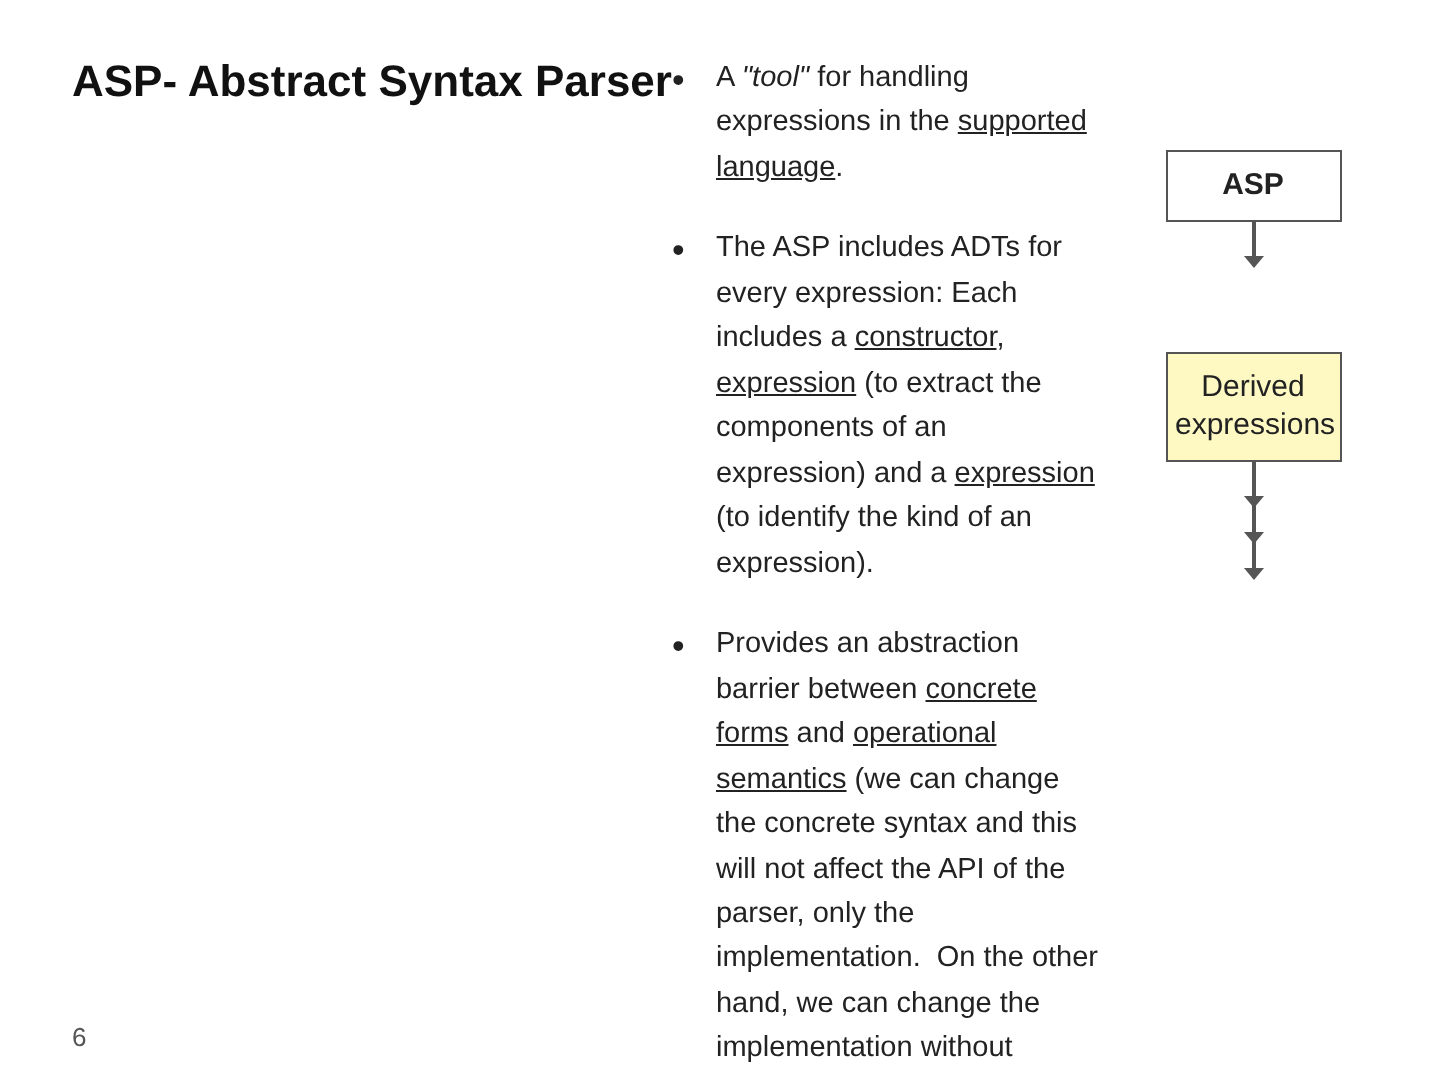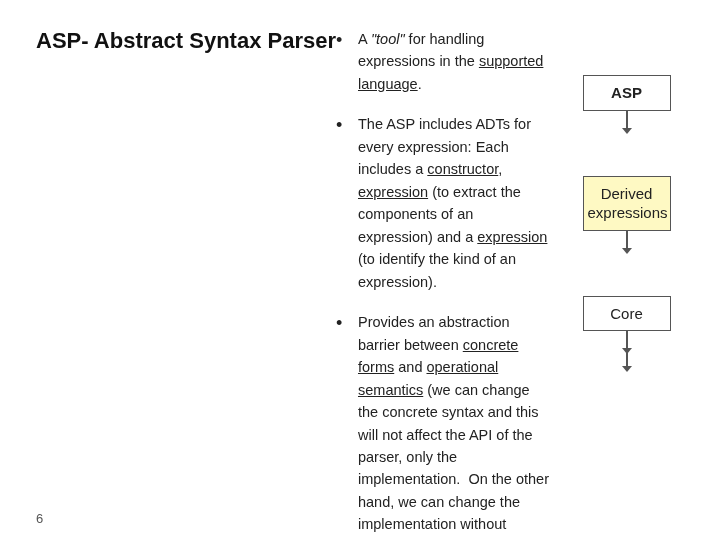--- a/index.html
+++ b/index.html
@@ -156,20 +156,19 @@
           Provides an abstraction barrier between <span class="underline">concrete forms</span> and <span class="underline">operational semantics</span> (we can change the concrete syntax and this will not affect the API of the parser, only the implementation.&nbsp; On the other hand, we can change the implementation without affecting the syntax)
         </span>
       </div>
     </div>
 
     <div class="diagram">
       <div class="diagram-box asp-box">ASP</div>
       <div class="diagram-arrow"></div>
       <div class="diagram-box derived-box">Derived<br>expressions</div>
       <div class="diagram-arrow"></div>
-      <div class="diagram-box">Core</div>
       <div class="diagram-arrow"></div>
       <div class="diagram-arrow"></div>
     </div>
   </div>
 
   <div class="page-num">6</div>
 </div>
 
 </body></html>

